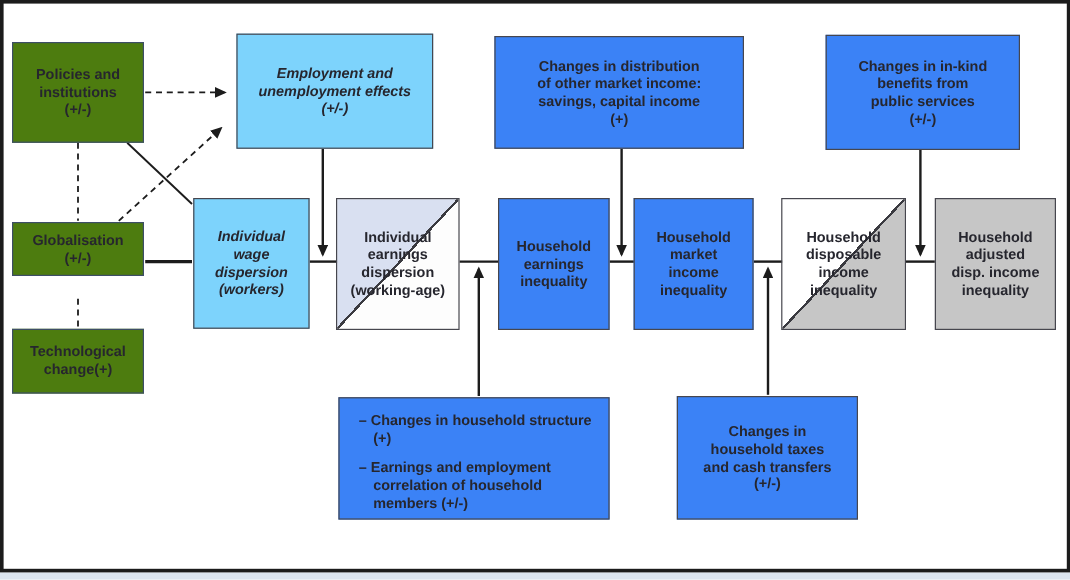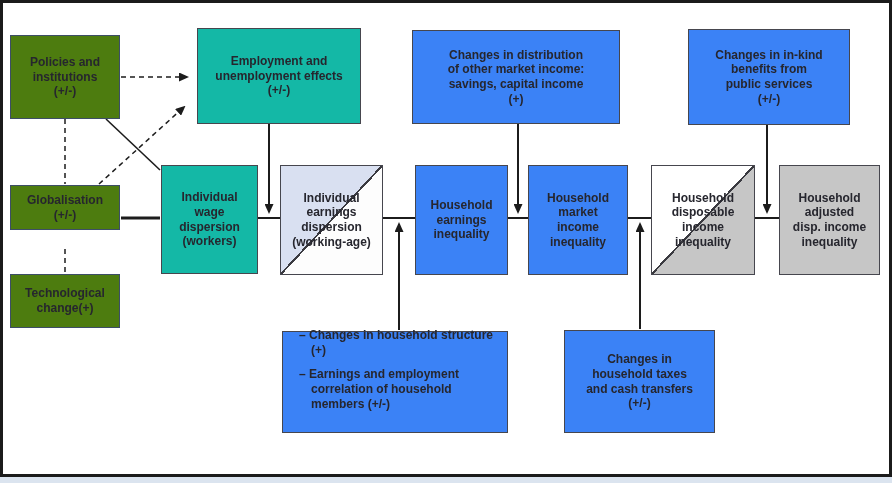--- a/index.html
+++ b/index.html
@@ -22,39 +22,39 @@
   .node {
     position: absolute; box-sizing: border-box;
     display: flex; align-items: center; justify-content: center;
     text-align: center;
     font-size: 12px; line-height: 1.22; font-weight: bold;
     color: #26262e;
   }
   .node-label { white-space: pre-line; padding: 2px; }
 
   .blue   { background: #4d7c0f; border: 1.5px solid #3d4e66; }
-  .lblue  { background: #14b8a6; border: 1.5px solid #46464e; }
+  .lblue  { background: #7dd3fc; border: 1.5px solid #46464e; font-style: italic; }
   .white  { background: #3b82f6; border: 1.5px solid #46464e; }
   .gray   { background: #c6c6c6; border: 1.5px solid #46464e; }
   .split-blue {
     border: 1.5px solid #46464e;
     background: linear-gradient(to bottom right,
       #d9e0f1 0%, #d9e0f1 49.3%, #3a3a40 49.3%, #3a3a40 50.6%, #fdfdfd 50.6%, #fdfdfd 100%);
   }
   .split-gray {
     border: 1.5px solid #46464e;
     background: linear-gradient(to bottom right,
       #ffffff 0%, #ffffff 49.3%, #3a3a40 49.3%, #3a3a40 50.6%, #c6c6c6 50.6%, #c6c6c6 100%);
   }
 
   .bullets {
-    align-items: flex-start; justify-content: flex-end;
+    align-items: flex-start; justify-content: center;
     flex-direction: column; gap: 9px;
     text-align: left;
-    padding: 13px 8px 20px 16px;
+    padding: 13px 8px 8px 16px;
   }
   .bullet-item { padding-left: 12px; text-indent: -12px; line-height: 1.25; }
 </style>
 </head>
 <body>
 
 <div class="frame"></div>
 
 <div class="canvas">
 

